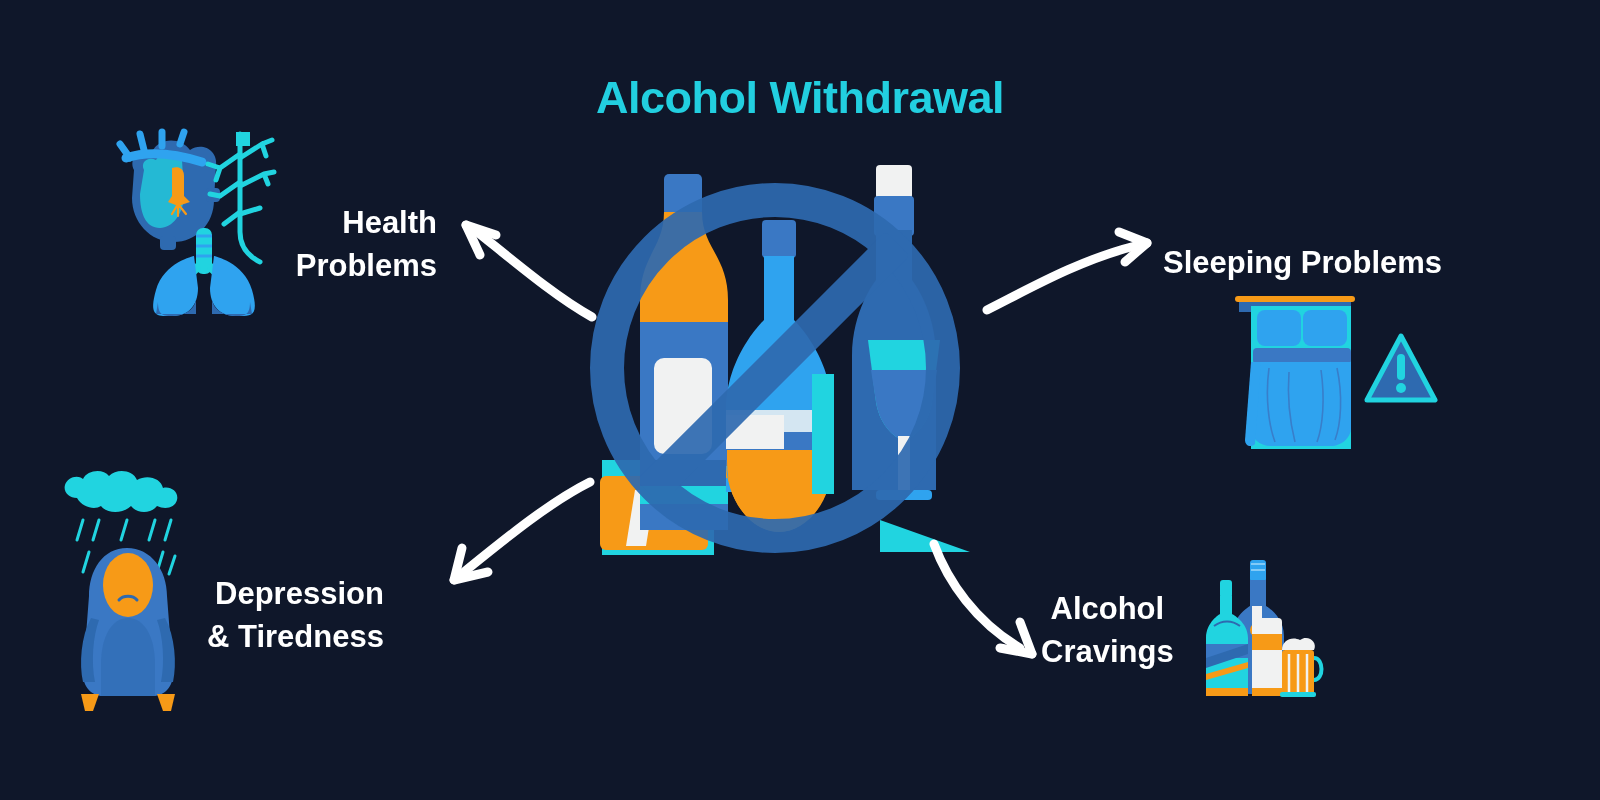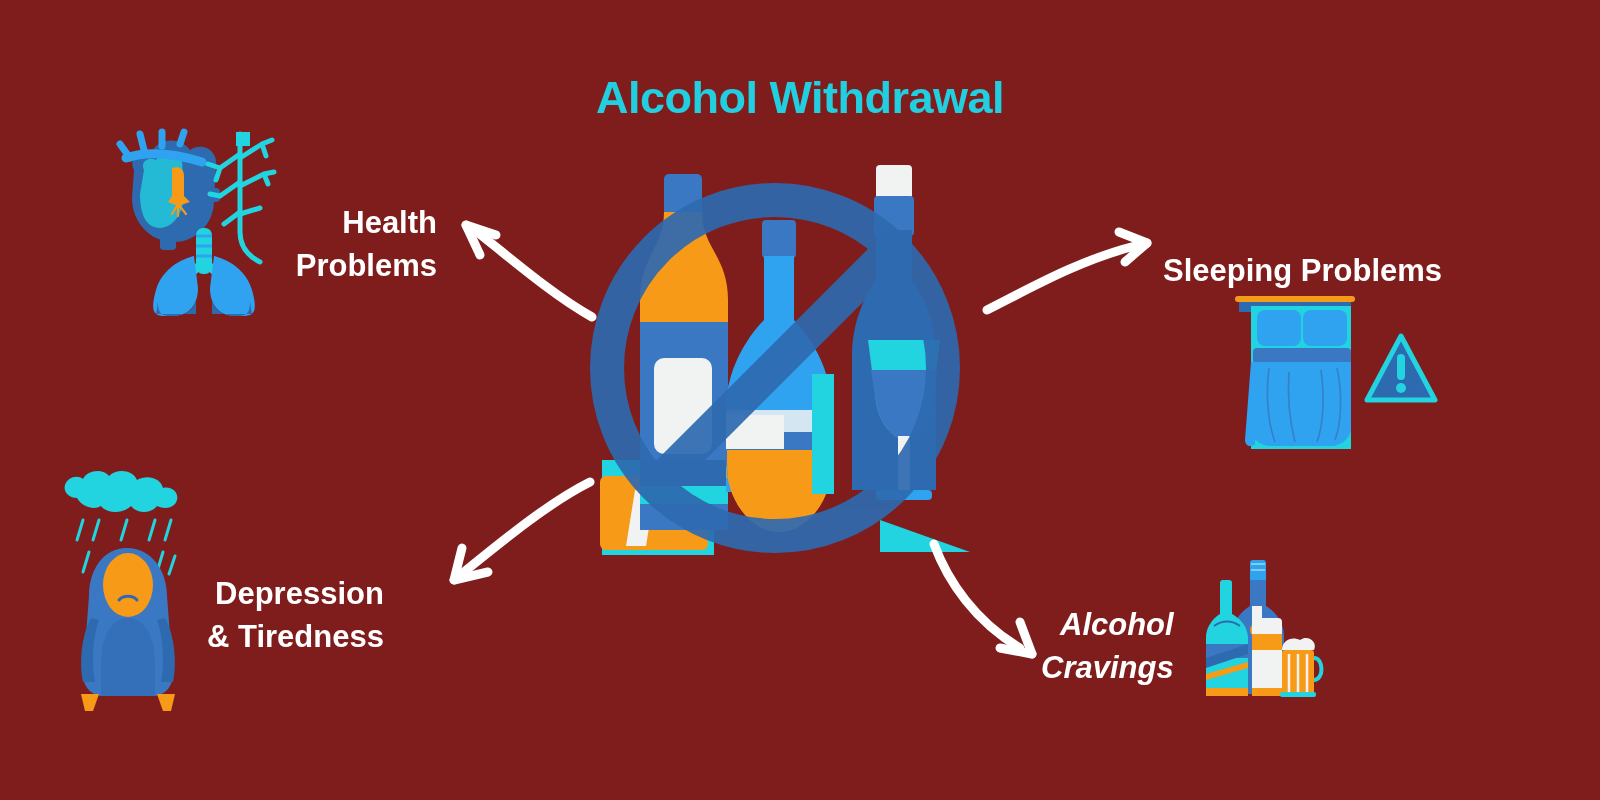--- a/index.html
+++ b/index.html
@@ -4,21 +4,21 @@
 <style>
   html, body {
     margin: 0;
     padding: 0;
     background: #0f2f52;
   }
   #infographic {
     position: relative;
     width: 1600px;
     height: 800px;
-    background: #7f1d1d;
+    background: #0f172a;
     overflow: hidden;
     font-family: "Liberation Sans", sans-serif;
   }
 
   
   #title {
     position: absolute;
     top: 72px;
     left: 0;
     width: 1600px;
@@ -33,23 +33,23 @@
   
   .label {
     position: absolute;
     color: #ffffff;
     font-size: 31px;
     font-weight: bold;
     line-height: 1.38;
     white-space: pre-line;
   }
   #label-health    { right: 1163px; top: 202px; text-align: right; }
-  #label-sleeping  { left: 1163px;  top: 250px; text-align: left;  }
+  #label-sleeping  { left: 1163px;  top: 242px; text-align: left;  }
   #label-depression{ left: 207px;   top: 573px; text-align: right;  }
-  #label-cravings  { left: 1041px;  top: 604px; text-align: right; font-style: italic;  }
+  #label-cravings  { left: 1041px;  top: 588px; text-align: center;  }
 
   
   .art { position: absolute; }
   .art svg { display: block; overflow: visible; }
 
   
   #art-center   { left: 580px; top: 160px;  width: 420px; height: 420px; }
   #art-health   { left: 110px; top: 128px;  width: 195px; height: 185px; }
   #art-sleep    { left: 1195px;top: 288px;  width: 250px; height: 165px; }
   #art-depress  { left: 55px;  top: 468px;  width: 145px; height: 245px; }

